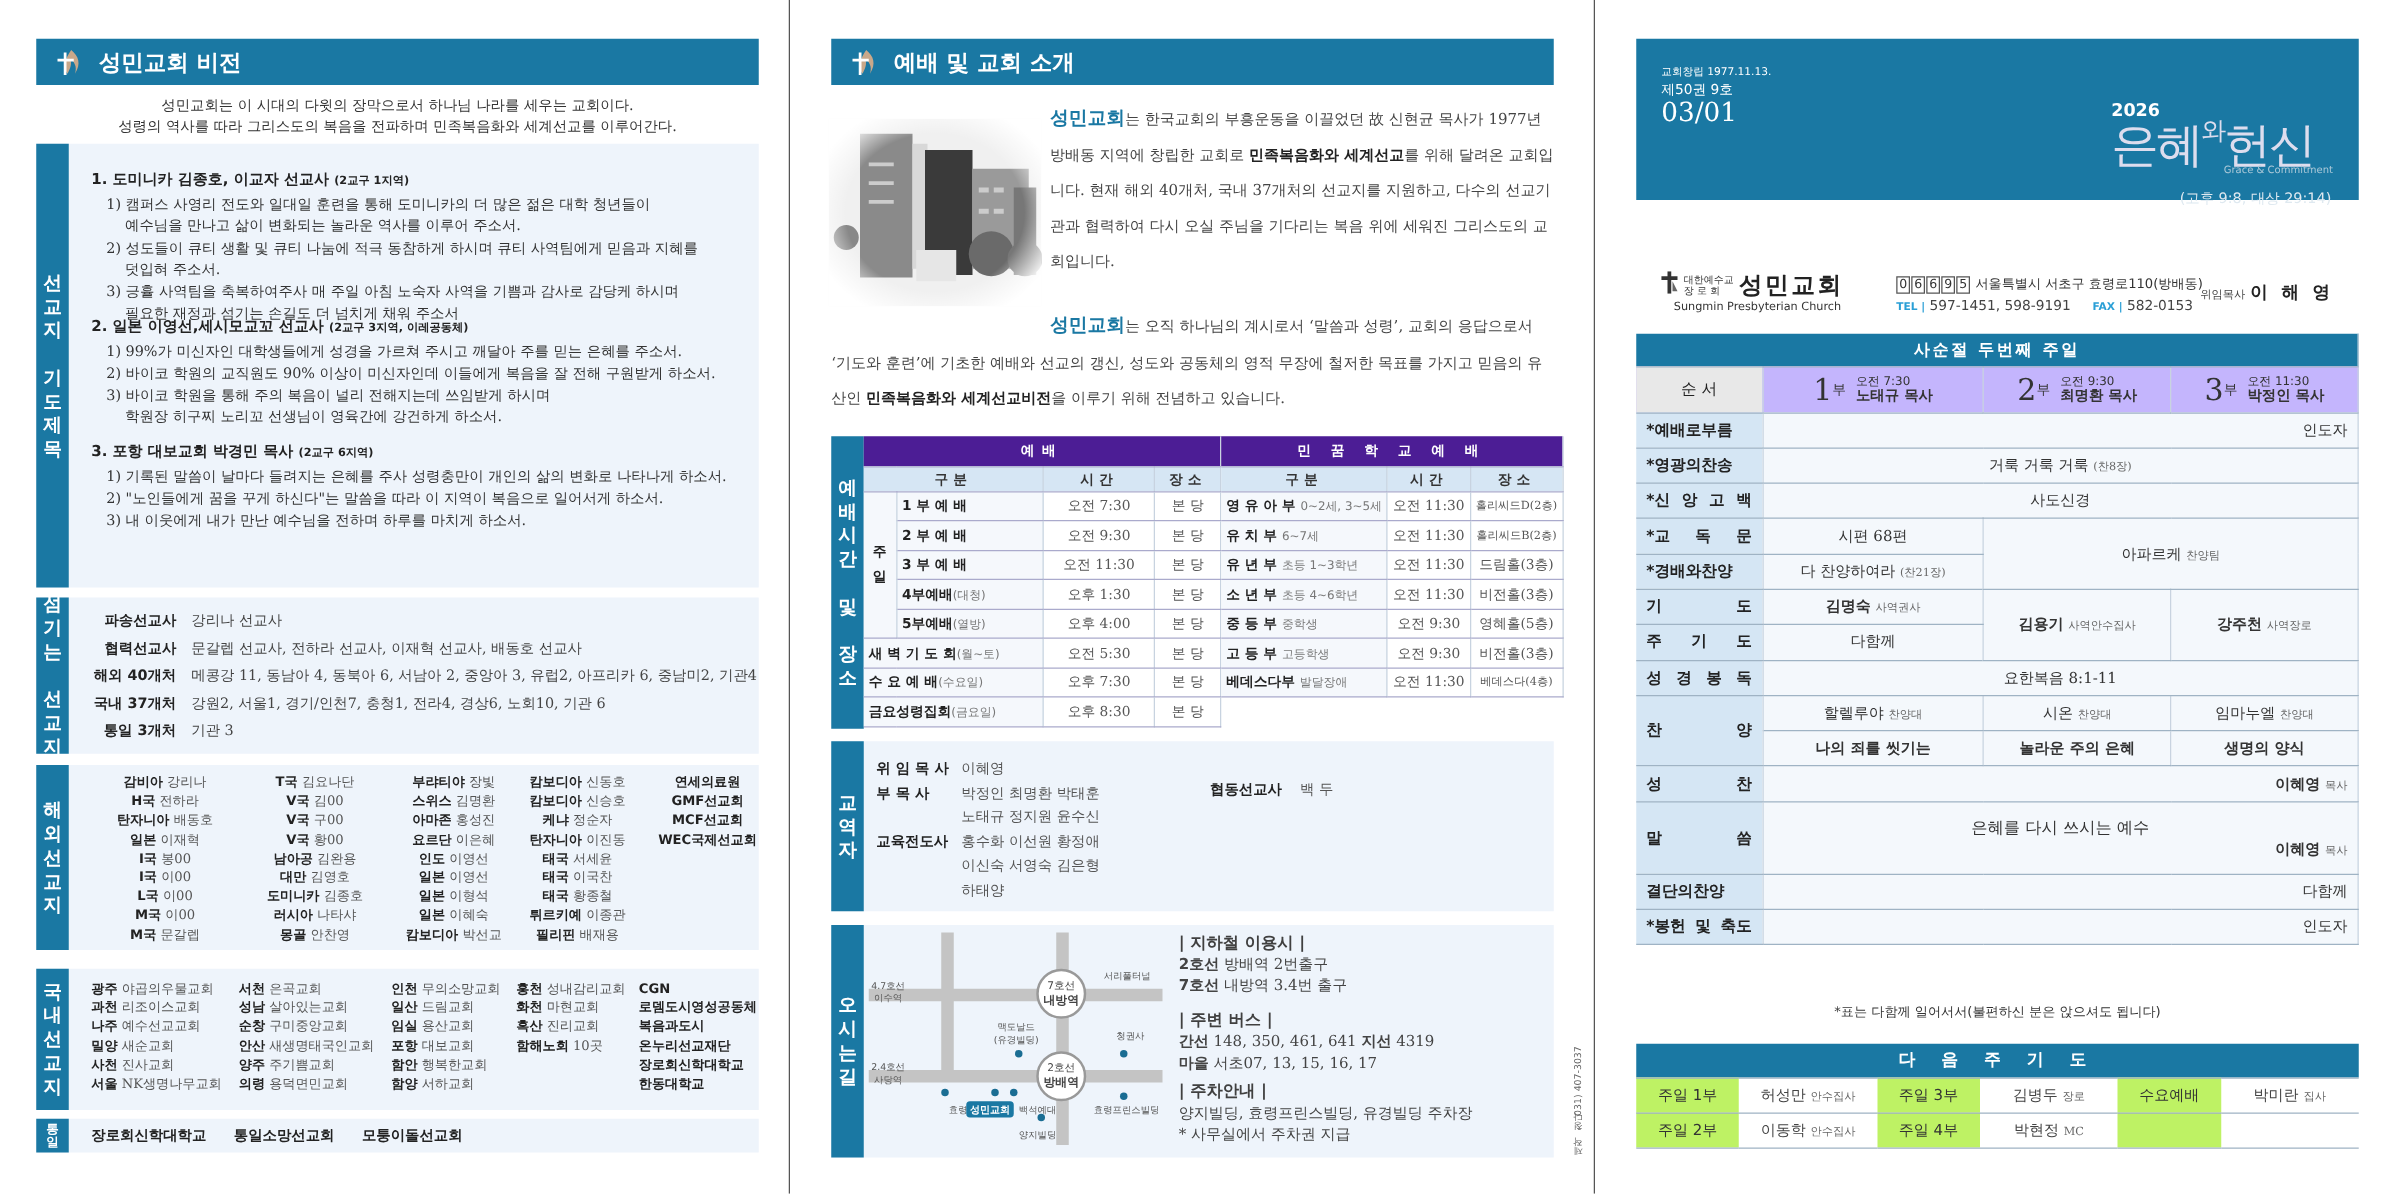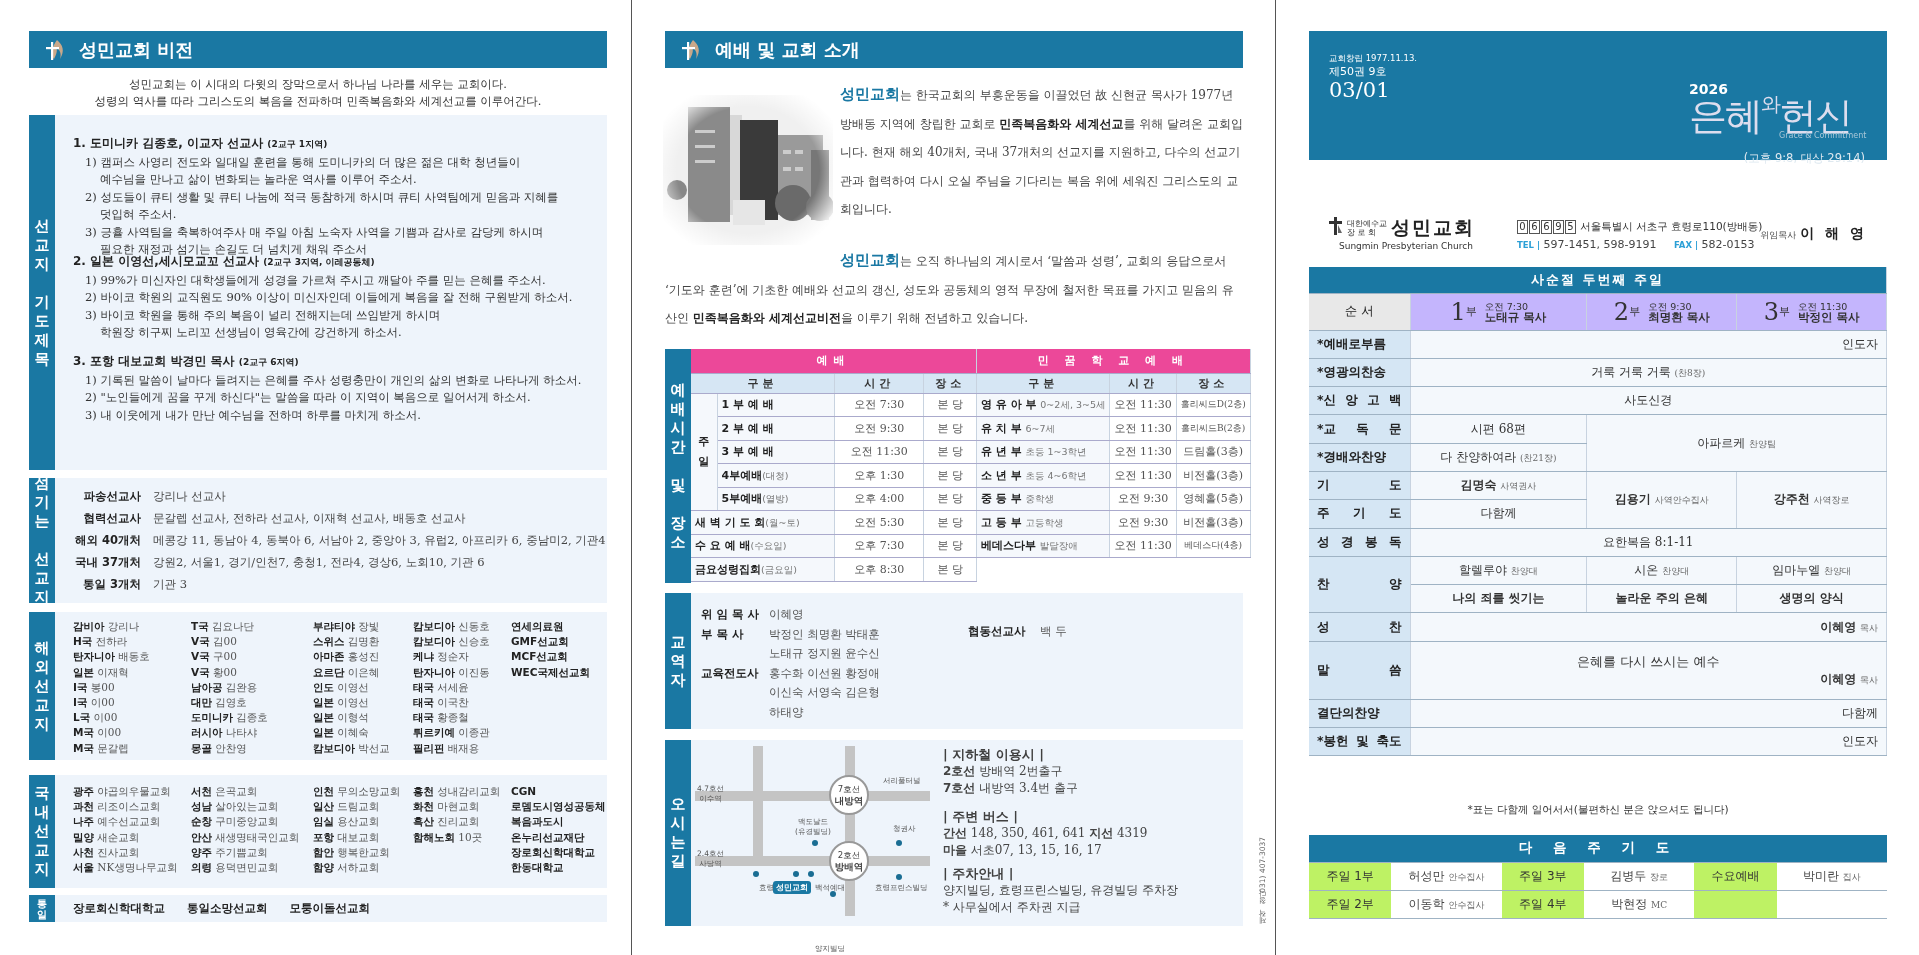--- a/index.html
+++ b/index.html
@@ -23,21 +23,21 @@
 .kv .v{font-family:"DejaVu Serif",serif;color:#444}
 .grid5{position:absolute;display:grid;font-size:10.5px;line-height:15.2px}
 .grid5 .c b{font-weight:bold;color:#222}
 .grid5 .c span{font-family:"DejaVu Serif",serif;color:#555}
 .intro{position:absolute;font-family:"DejaVu Serif",serif;font-size:12px;line-height:28.5px;color:#444}
 .intro .hl{color:#1a78a3;font-weight:bold;font-size:15px}
 .intro b{color:#222}
 table{border-collapse:collapse}
 .wt{position:absolute;font-size:11px}
 .wt td,.wt th{border-bottom:1px solid #aac;border-right:1px solid #c8d3e0;height:23.5px;text-align:center;padding:0 4px;white-space:nowrap}
-.wt .hd{background:#ec4899;color:#fff;font-weight:bold;height:24px;letter-spacing:6px}
+.wt .hd{background:#4c1d95;color:#fff;font-weight:bold;height:24px;letter-spacing:6px}
 .wt .sub{background:#d6e6f4;font-weight:bold;color:#333;height:20px;letter-spacing:4px}
 .wt .nm{text-align:left;font-weight:bold;color:#222;background:#f5f8fc}
 .wt .nm small{font-weight:normal;color:#777;font-size:9.5px}
 .wt .tm,.wt .pl{font-family:"DejaVu Serif",serif;color:#555}
 .wt .pl.sm{font-size:9px}
 .staff{position:absolute;left:36px;top:12px;font-size:11.5px;line-height:19.5px}
 .staff .row{display:flex}
 .staff .k{width:68px;font-weight:bold;color:#222}
 .staff .v{font-family:"DejaVu Serif",serif;color:#555;width:210px}
 .map{position:absolute;left:30px;top:6px;width:235px;height:170px}
@@ -167,21 +167,21 @@
           <span class="k">통일 3개처</span>
           <span class="v">기관 3</span>
         </div>
       </div>
   </div>
 
   <div class="block" style="left:29px;top:612px;width:578px;height:148px;">
     <div class="vlabel">
         <span id="lbl-overseas">해<br>외<br>선<br>교<br>지</span>
       </div>
-    <div class="grid5" id="overseas-grid" style="left: 44px; top: 7px; grid-template-columns: 118px 122px 100px 98px 110px; grid-template-rows: repeat(9, auto); grid-auto-flow: column;">
+    <div class="grid5" id="overseas-grid" style="left: 44px; top: 7px; grid-template-columns: 118px 122px 100px 98px 110px; grid-template-rows: repeat(9, auto); grid-auto-flow: column; text-align: center;">
         <div class="c"><b>감비아</b> <span>강리나</span></div>
         <div class="c"><b>H국</b> <span>전하라</span></div>
         <div class="c"><b>탄자니아</b> <span>배동호</span></div>
         <div class="c"><b>일본</b> <span>이재혁</span></div>
         <div class="c"><b>I국</b> <span>봉00</span></div>
         <div class="c"><b>I국</b> <span>이00</span></div>
         <div class="c"><b>L국</b> <span>이00</span></div>
         <div class="c"><b>M국</b> <span>이00</span></div>
         <div class="c"><b>M국</b> <span>문갈렙</span></div>
         <div class="c"><b>T국</b> <span>김요나단</span></div>
@@ -491,21 +491,21 @@
       <div class="dot" style="left:201px;top:94px;"></div>
       <div class="dot" style="left:58px;top:125px;"></div>
       <div class="dot" style="left:98px;top:125px;"></div>
       <div class="dot" style="left:113px;top:125px;"></div>
       <div class="maplbl" id="mhapt" style="left:30px;top:137px;margin-left:34px;">효령아파트</div>
       <div class="church-tag" id="mchurch" style="left:78px;top:135px;">성민교회</div>
       <div class="maplbl" id="mbaek" style="left:120px;top:137px;">백석예대</div>
       <div class="dot" style="left:201px;top:128px;"></div>
       <div class="maplbl" id="mhpr" style="left:180px;top:137px;">효령프린스빌딩</div>
       <div class="dot" style="left:135px;top:145px;"></div>
-      <div class="maplbl" id="myj" style="left:120px;top:157px;margin-top:41px;">양지빌딩</div>
+      <div class="maplbl" id="myj" style="left:120px;top:157px;">양지빌딩</div>
     </div>
     <div class="dir">
       <div class="dh">| 지하철 이용시 |</div>
       <div id="subway-list">
           <div class="dl"><b>2호선</b> 방배역 2번출구</div>
           <div class="dl"><b>7호선</b> 내방역 3.4번 출구</div>
         </div>
       <div class="dh" style="margin-top:11px;">| 주변 버스 |</div>
       <div id="bus-list">
           <div class="dl"><b>간선</b> 148, 350, 461, 641 <b>지선</b> 4319</div>

